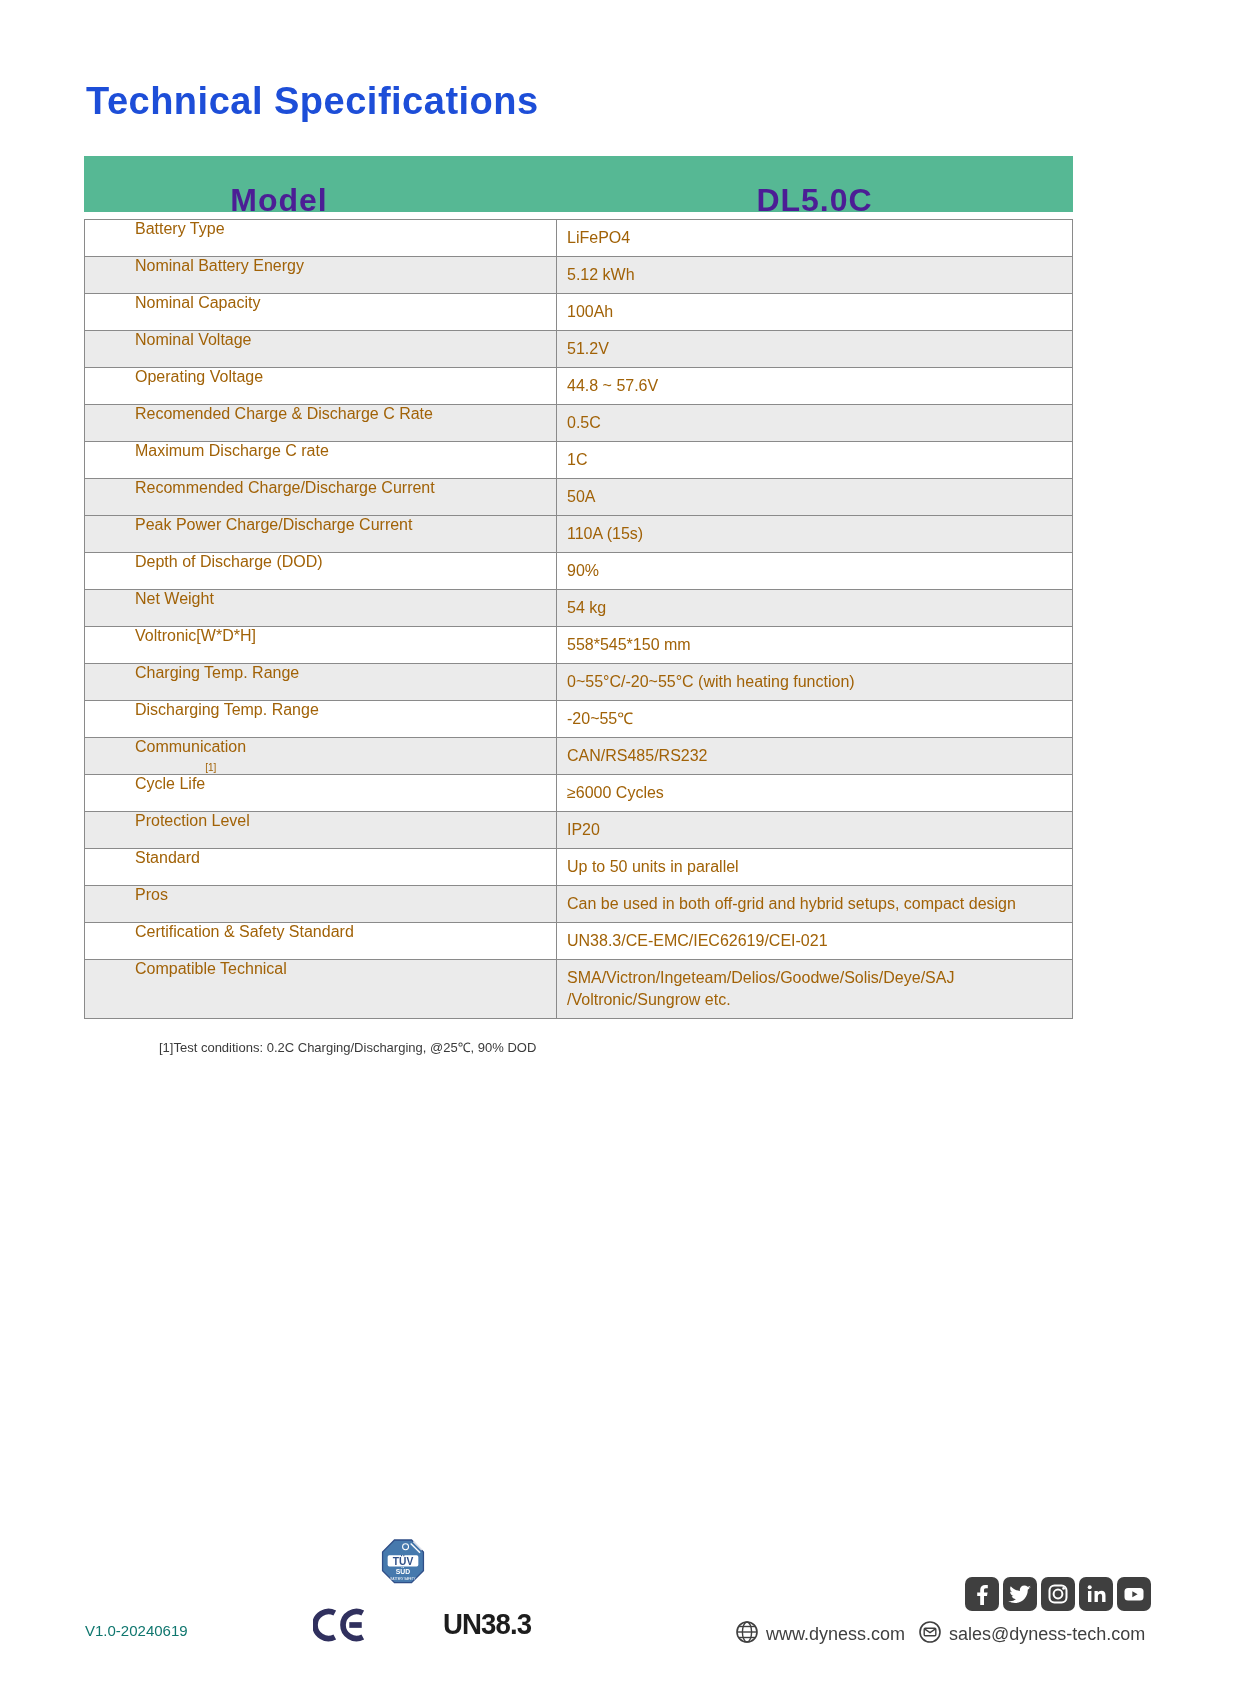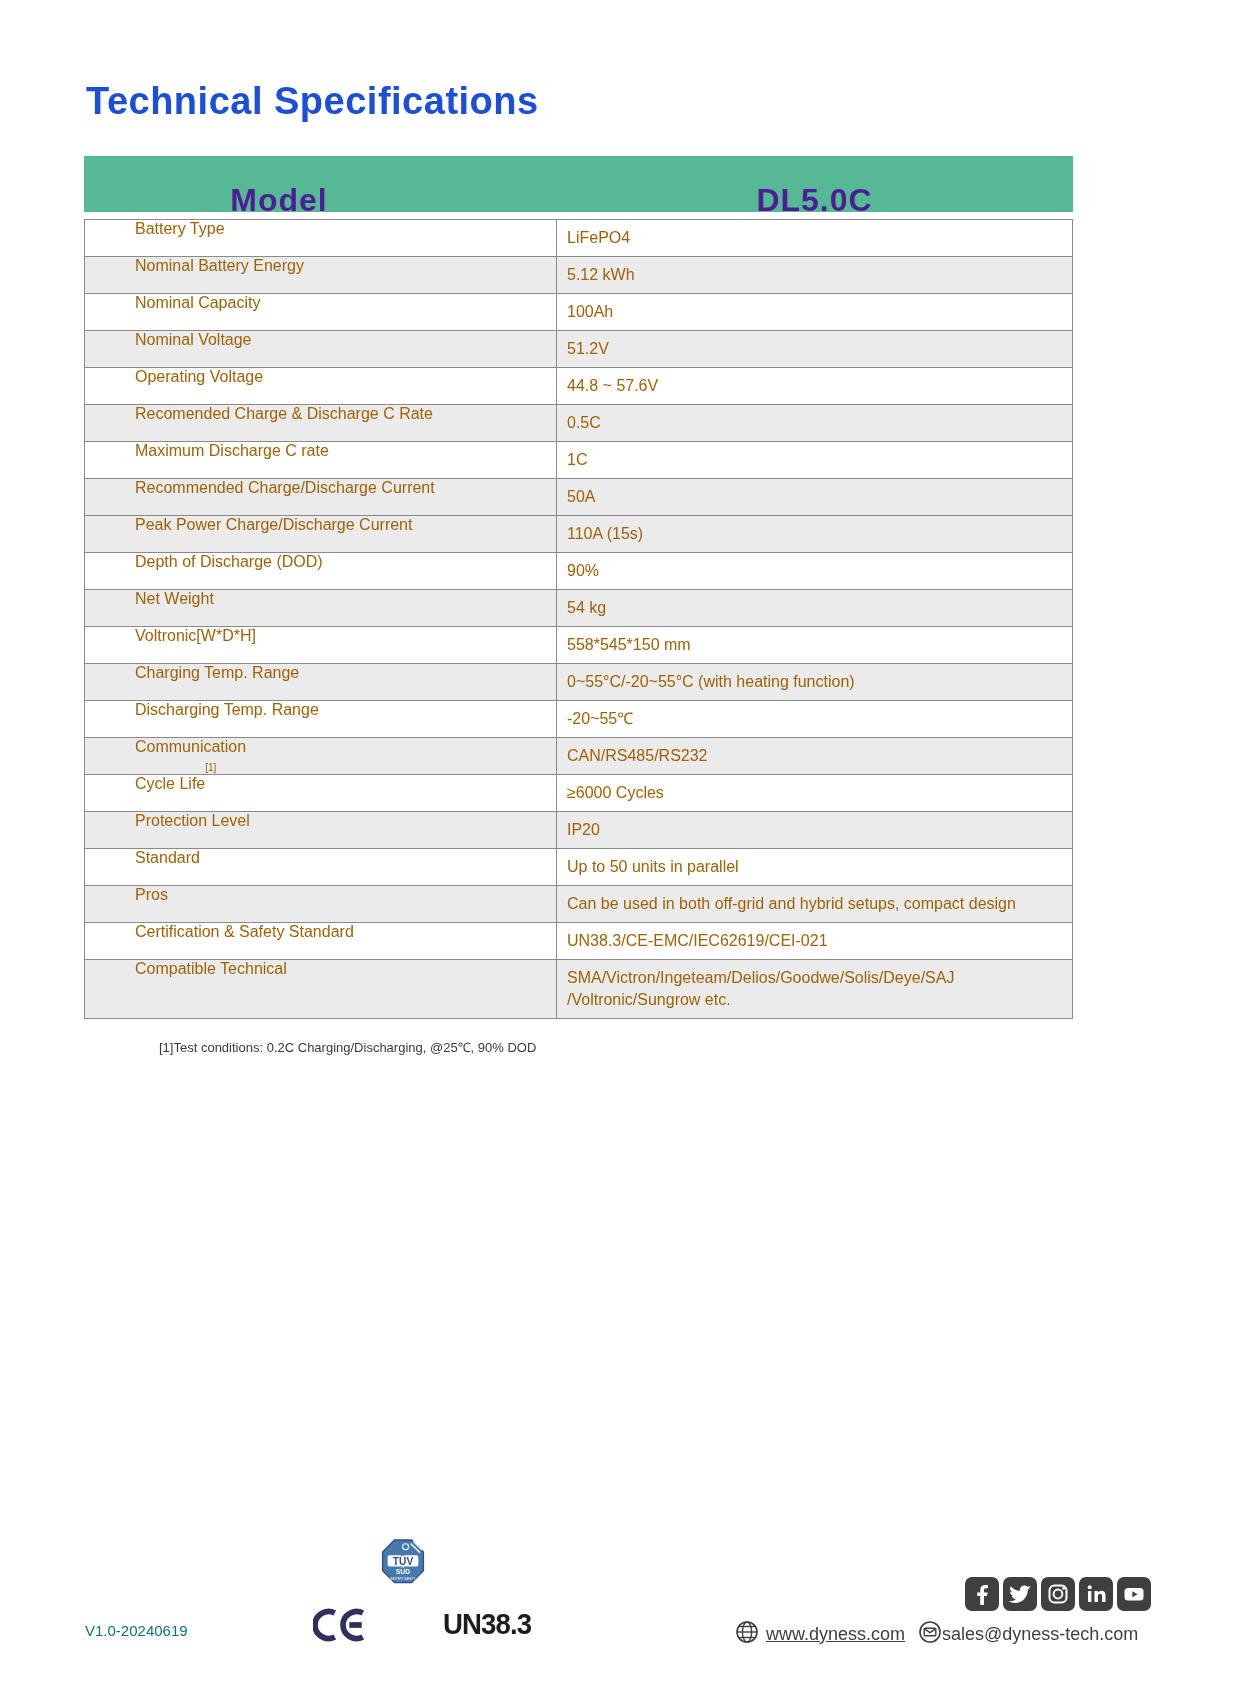--- a/index.html
+++ b/index.html
@@ -29,23 +29,23 @@
   .cell-label sup { font-size:10px; line-height:0; margin-top:-7px; }
   .cell-value { flex:1; flex-direction:column; justify-content:center; text-align:center; line-height:1.35; padding:0 10px; }
   .footnote { position:absolute; left:143px; top:1038px; font-size:13px; color:#3a3a3a;margin-left:16px; }
 
   
   .version { position:absolute; left:85px; top:1622px; font-size:15px; color:#0f766e; }
   .ce-mark { position:absolute; left:313px; top:1599px; }
   .tuv-badge { position:absolute; left:380px; top:1535px; }
   .un-label { position:absolute; left:443px; top:1607px; font-size:30px; font-weight:bold; color:#1d1d1d;
               transform:scaleX(0.92); transform-origin:left center; letter-spacing:-1px; }
-  .website-line { position:absolute; left:735px; top:1620px; display:flex; align-items:center; gap:7px;text-decoration:underline; }
+  .website-line { position:absolute; left:735px; top:1620px; display:flex; align-items:center; gap:7px; }
   .contact-text { font-size:18px; color:#3f3f3f; text-decoration:none; }
-  .email-line { position:absolute; left:918px; top:1620px; display:flex; align-items:center; gap:0; }
+  .email-line { position:absolute; left:918px; top:1620px; display:flex; align-items:center; gap:7px; }
   .social-row { position:absolute; left:965px; top:1577px; display:flex; gap:4px; }
   .social { width:34px; height:34px; display:block; cursor:pointer; }
 </style>
 </head>
 <body>
 
 <div class="page">
 
   <div class="doc-title">Technical Specifications</div>
 

